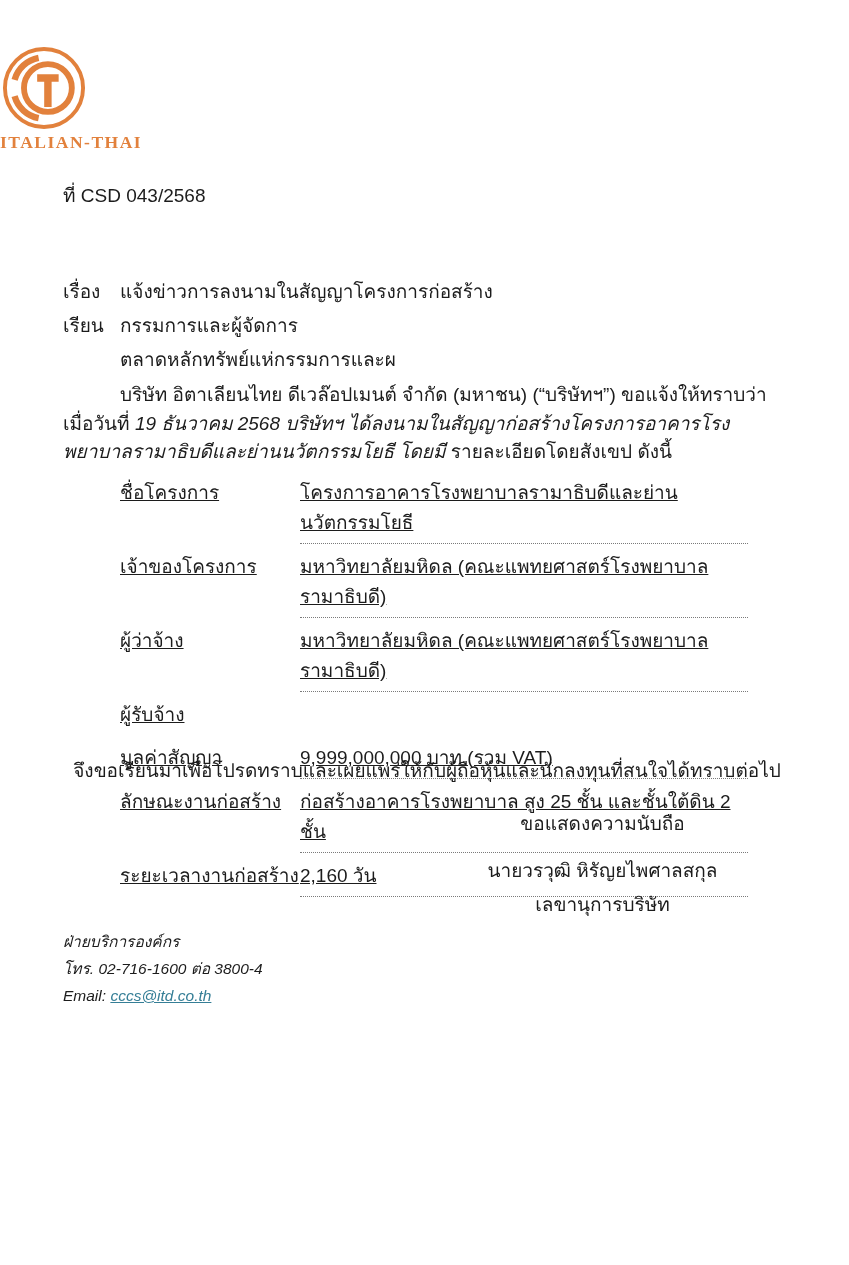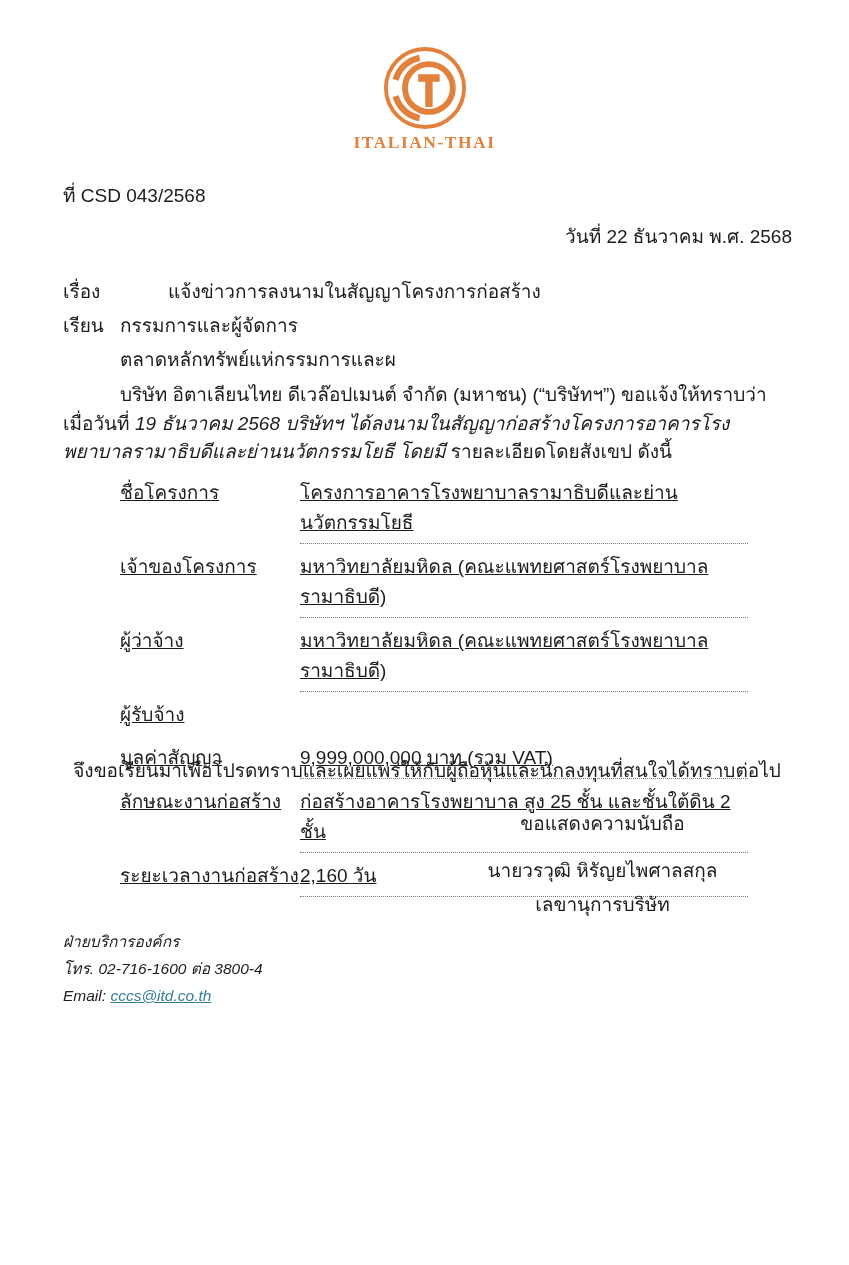--- a/index.html
+++ b/index.html
@@ -9,37 +9,37 @@
     width:849px; height:1265px;
     margin:0 auto;
     background:#ffffff;
     font-family:"Liberation Sans","DejaVu Sans",sans-serif;
     color:#1c1c1c;
     overflow:hidden;
   }
   
   .logo-wrap {
     position:absolute; top:46px; left:0; right:0;
-    display:flex; flex-direction:column; align-items:center;
+    display:flex; flex-direction:column; 
     color:#E2813C;
   }
   .logo-svg { width:88px; height:84px; display:block; }
   .logo-text {
     margin-top:2px;
     font-family:"Liberation Serif","DejaVu Serif",serif;
     font-weight:bold; font-size:17.5px; letter-spacing:1.5px;
     color:#E2813C;
   }
   
   .ref-no   { position:absolute; left:63px;  top:180px; font-size:19px; }
   .date-line{ position:absolute; right:57px; top:221px; font-size:19px; }
   
   .field-row { position:absolute; left:63px; font-size:19px; display:flex; }
   .field-row .lbl { width:57px; flex:0 0 57px; }
-  .row-subject { top:276px;gap:48px; }
+  .row-subject { top:276px; }
   .row-to      { top:310px; }
   .to-org      { position:absolute; left:120px; top:344px; font-size:19px; }
   
   .body-par {
     position:absolute; left:63px; top:381px; width:728px;
     font-size:19px; line-height:28.5px;
     text-indent:57px;
   }
   .body-par .it { font-style:italic; }
   
@@ -85,21 +85,20 @@
       <path d="M38 29 h22 v7.5 h-7.2 v26 h-7.6 v-26 H38 Z" fill="currentColor"></path>
 
       <path d="M14.9 34.7 A 31.5 31.5 0 0 1 39.5 12.2" fill="none" stroke="currentColor" stroke-width="6.5"></path>
 
       <path d="M39.5 73.8 A 31.5 31.5 0 0 1 14.9 51.3" fill="none" stroke="currentColor" stroke-width="6.5"></path>
     </svg>
     <div class="logo-text" style="color: rgb(226, 129, 60);">ITALIAN-THAI</div>
   </div>
 
   <div class="ref-no">ที่ CSD 043/2568</div>
-  <div class="date-line">วันที่ 22 ธันวาคม พ.ศ. 2568</div>
 
   <div class="field-row row-subject">
     <span class="lbl">เรื่อง</span>
     <span>แจ้งข่าวการลงนามในสัญญาโครงการก่อสร้าง</span>
   </div>
 
   <div class="field-row row-to">
     <span class="lbl">เรียน</span>
     <span>กรรมการและผู้จัดการ</span>
   </div>

